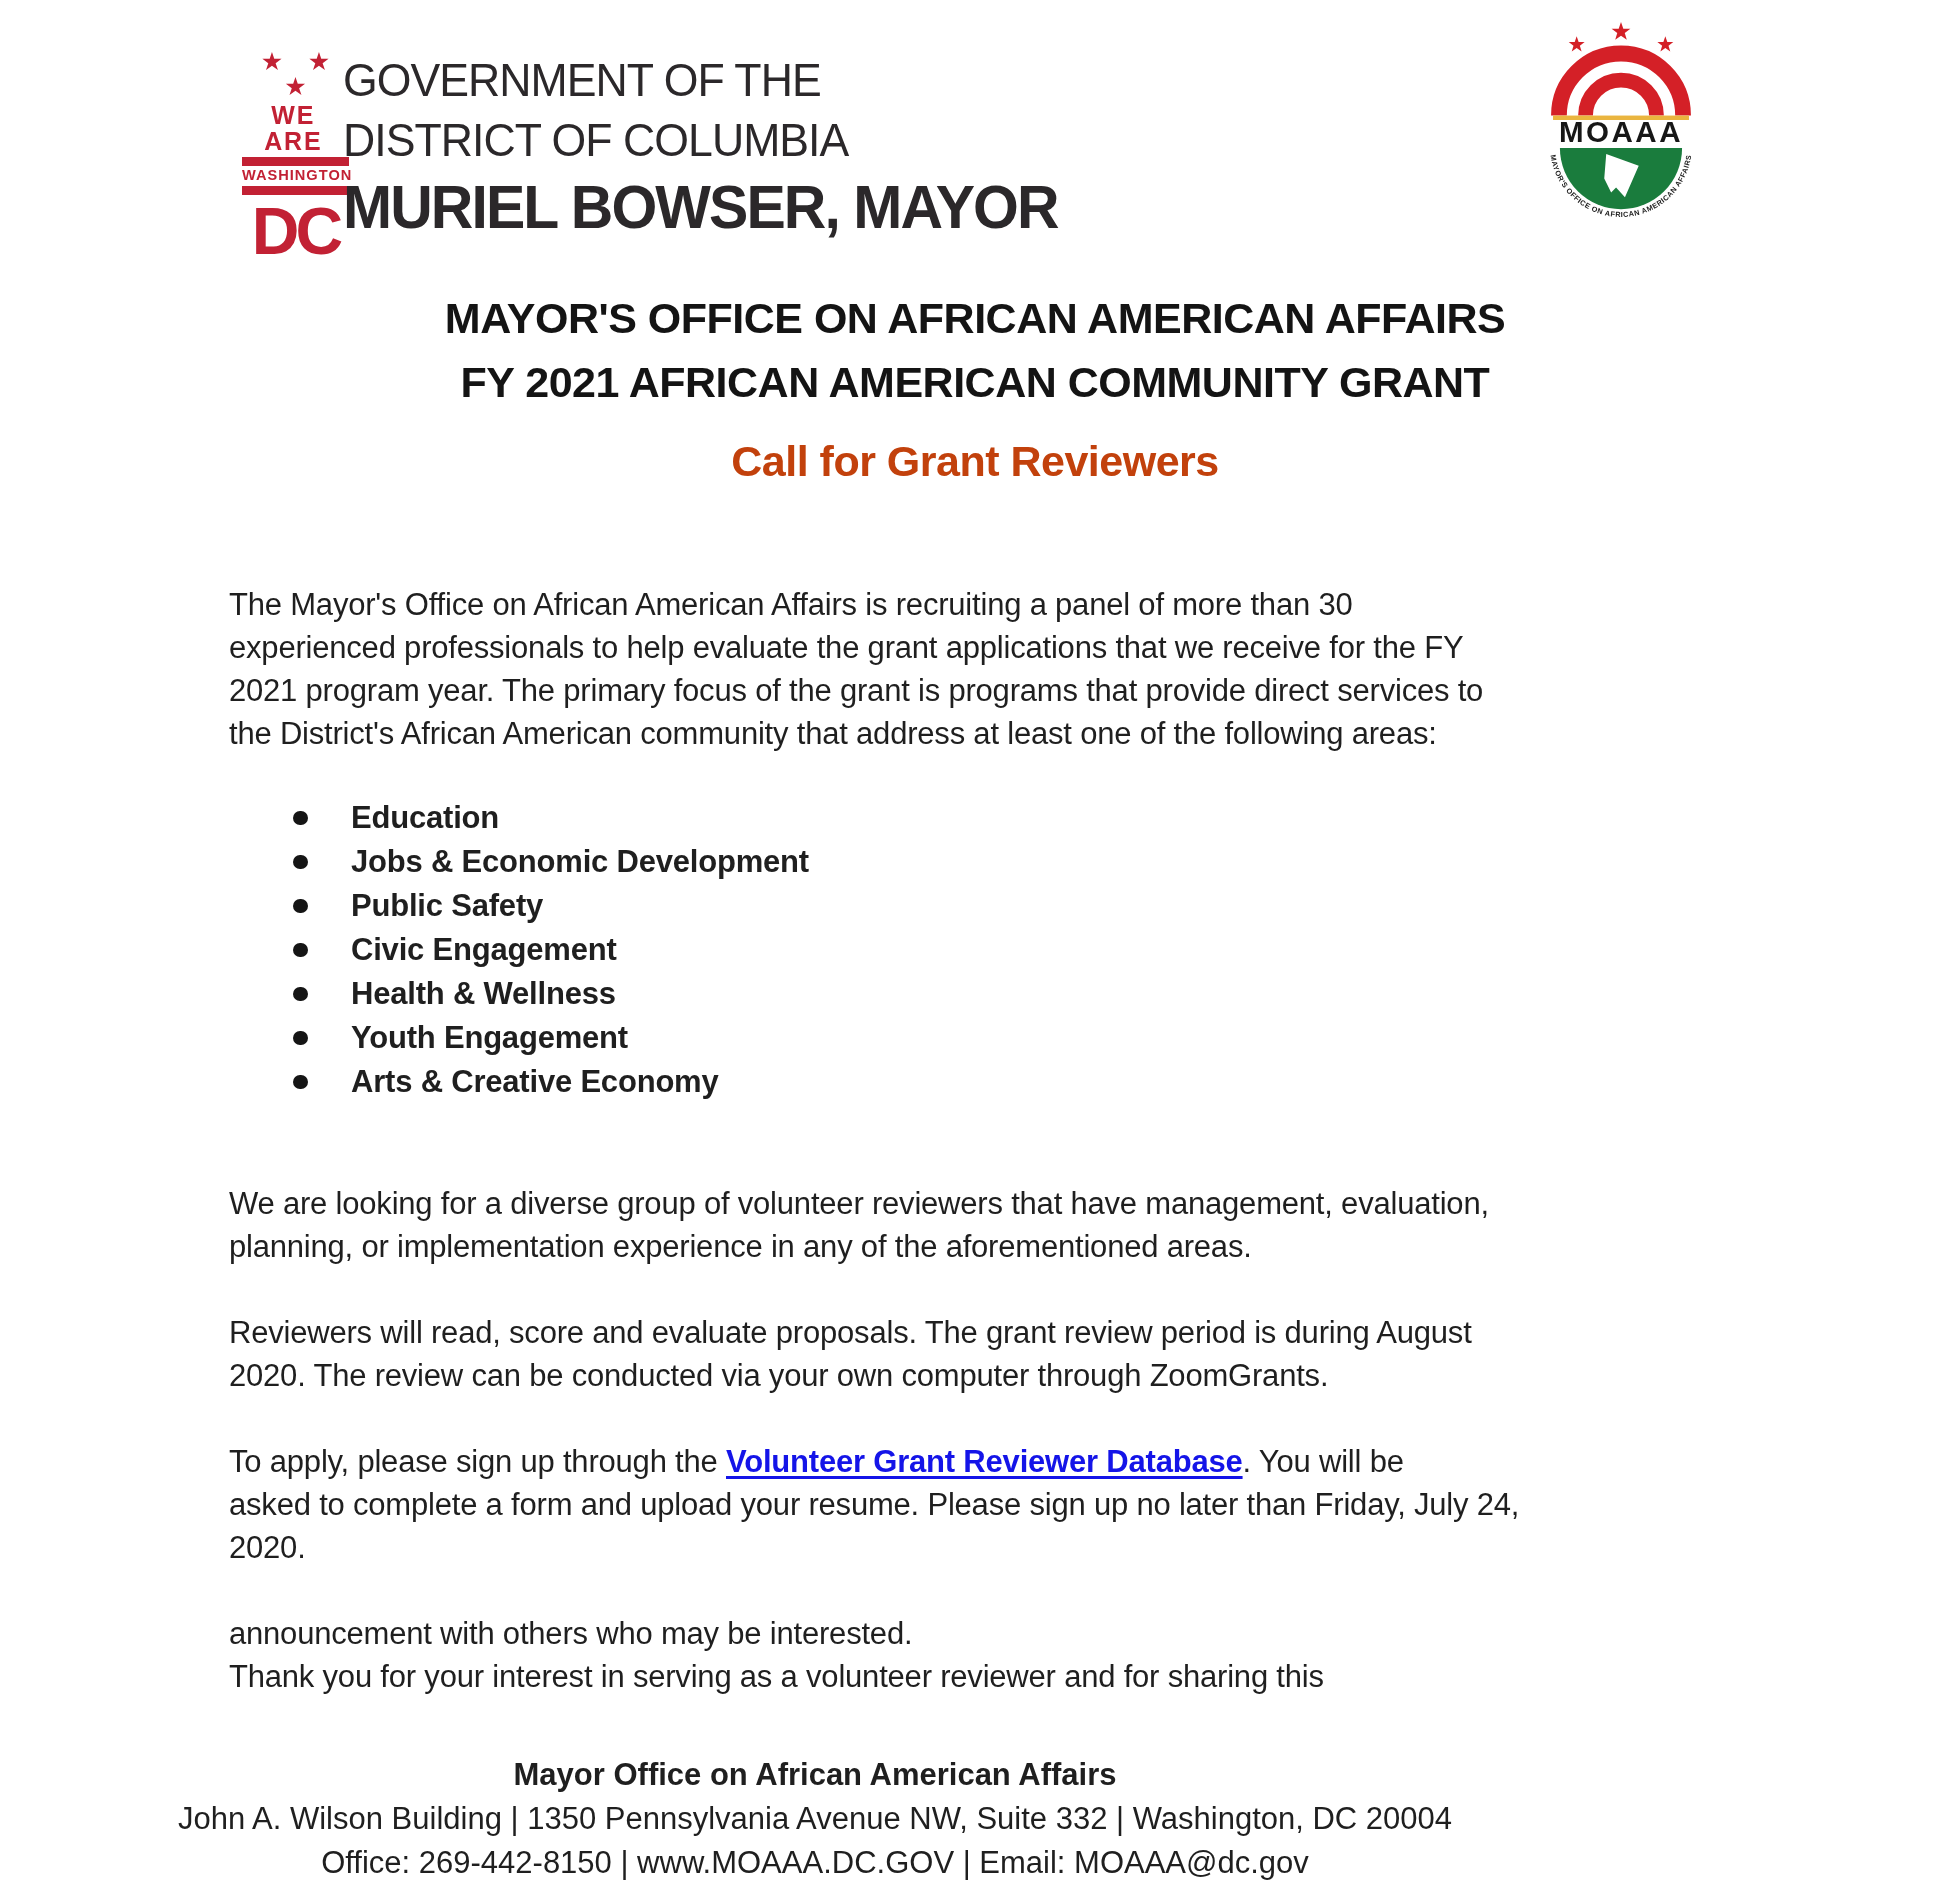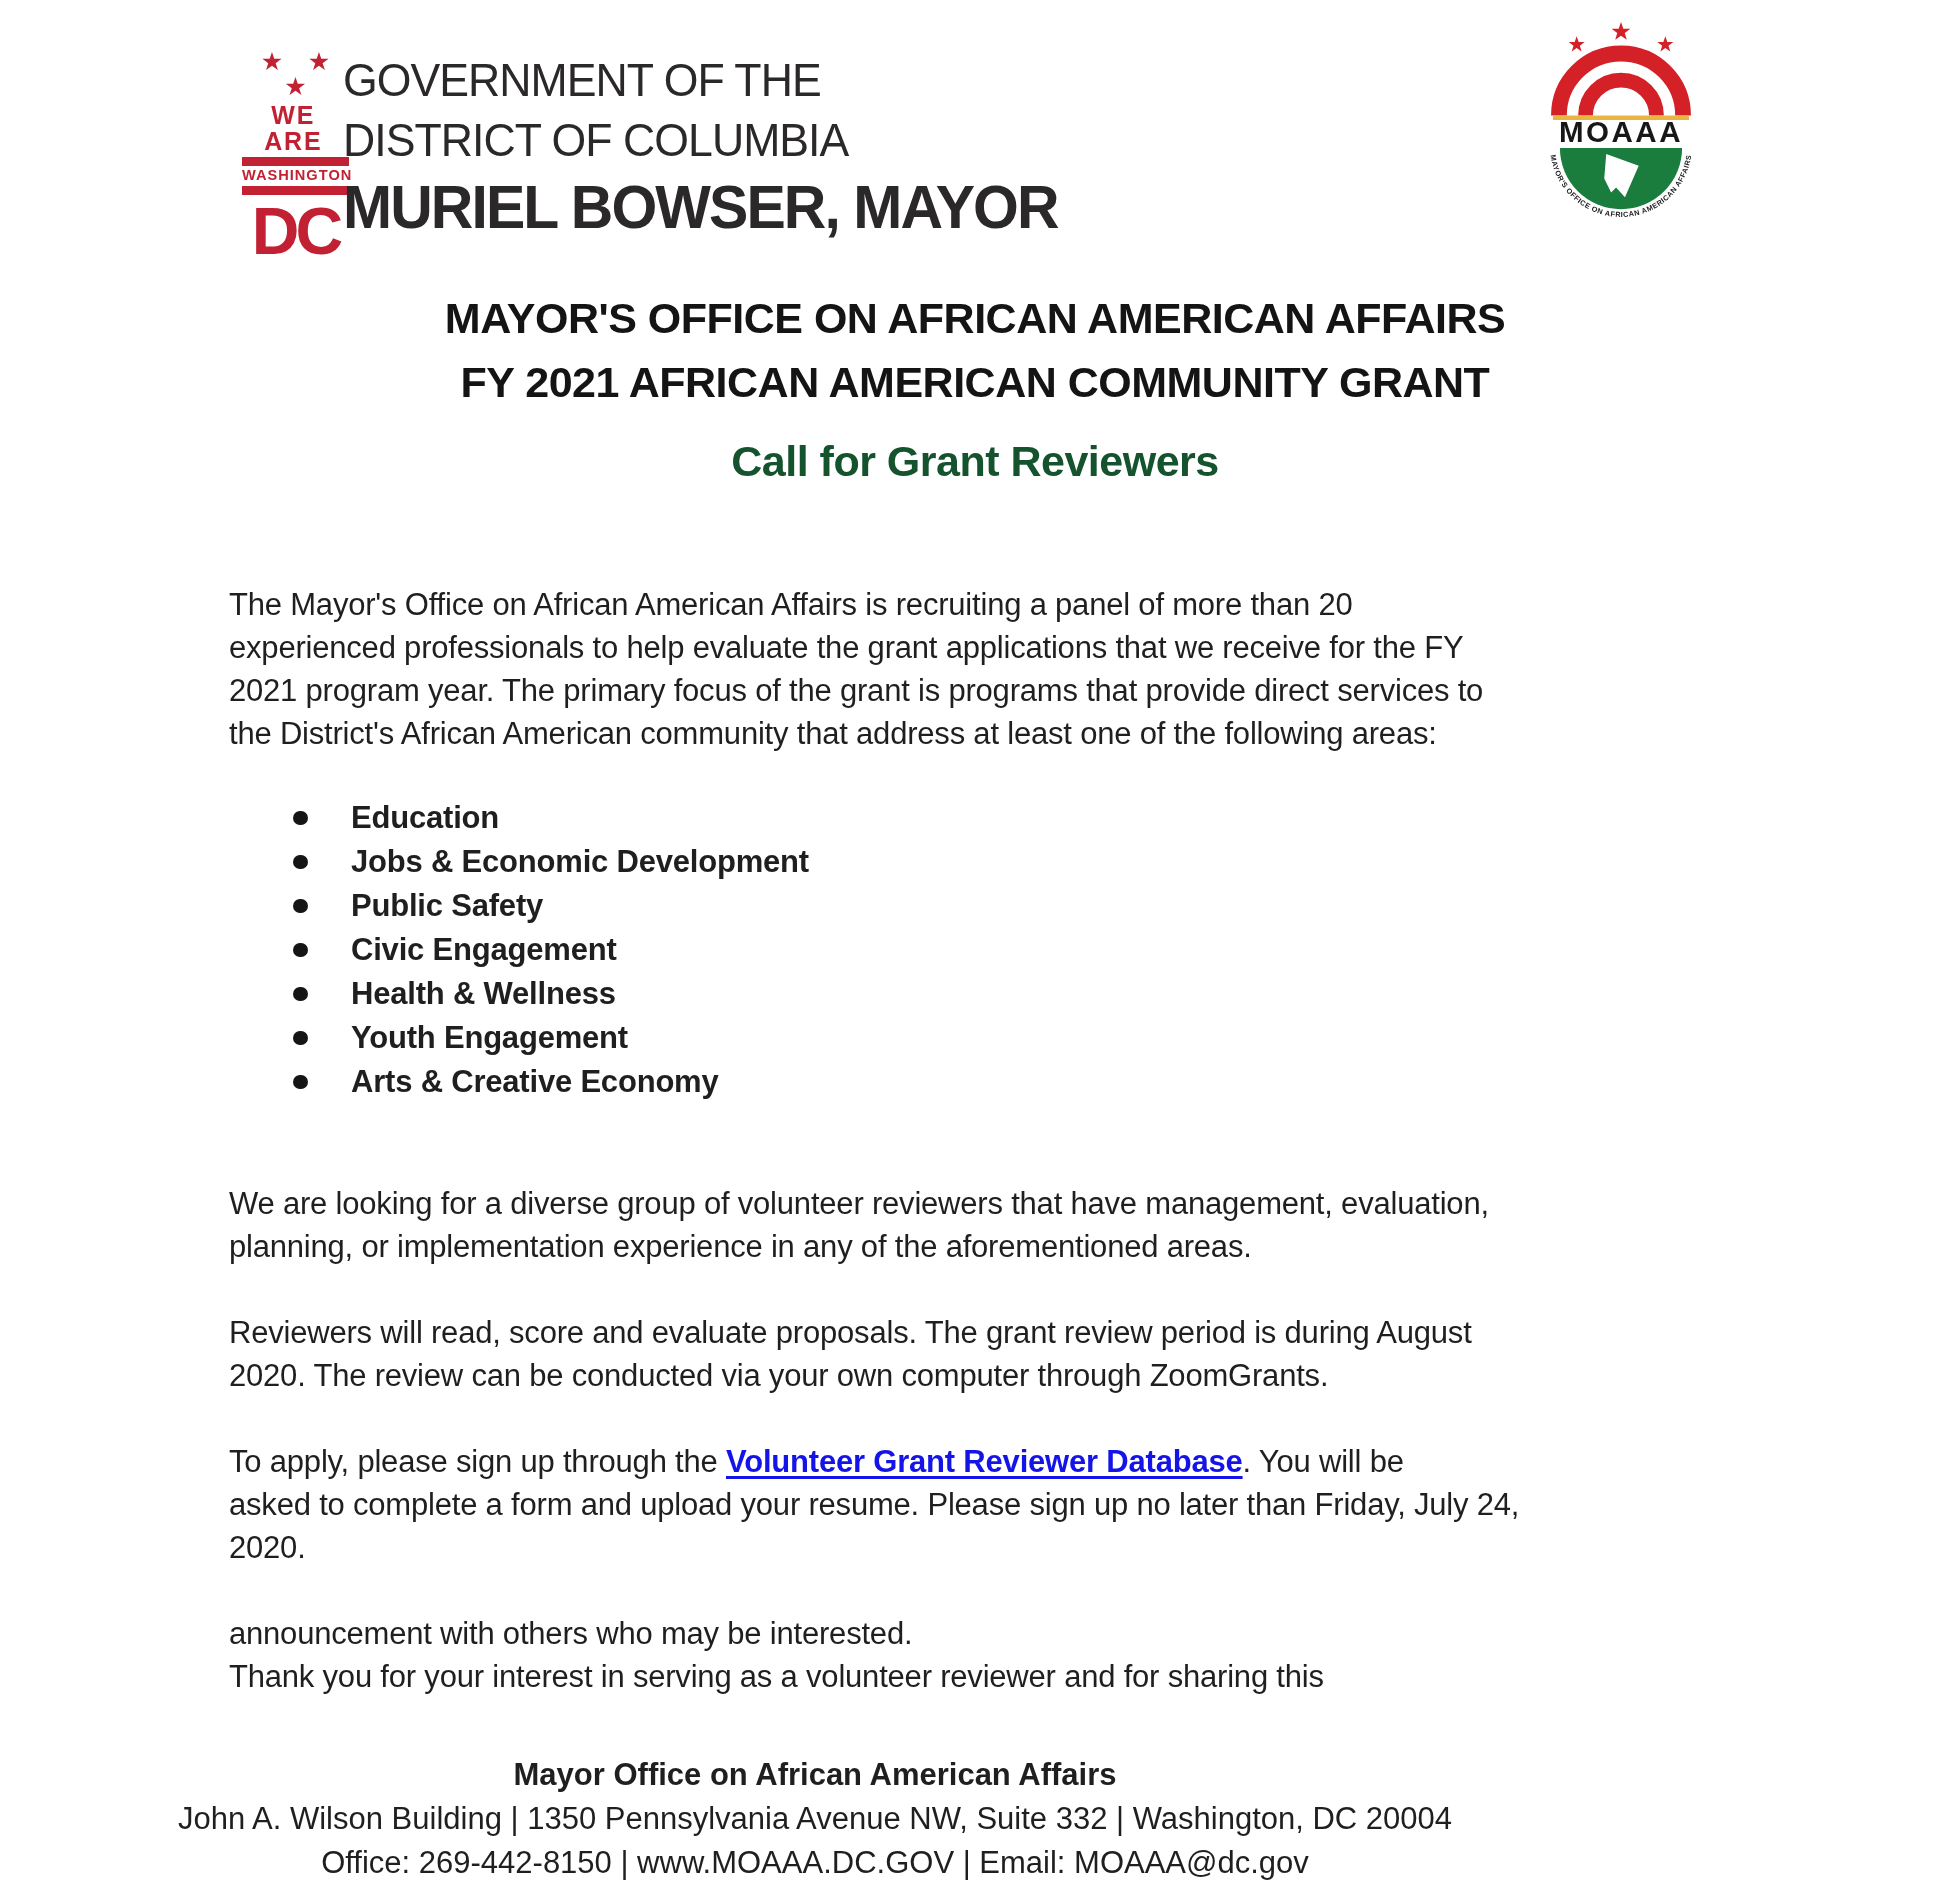--- a/index.html
+++ b/index.html
@@ -27,21 +27,21 @@
   .gov-text{position:absolute; left:343px; top:57px; color:#2b282a; line-height:1;}
   .gov-line{font-size:46px; font-weight:500; letter-spacing:-1px; margin-bottom:13.7px; transform:scaleX(.97); transform-origin:left;}
   .gov-mayor{font-size:62px; font-weight:700; letter-spacing:-2px; margin-top:2.9px; transform:scaleX(.95); transform-origin:left;}
 
   .moaaa-logo{position:absolute; left:1537px; top:19.5px;}
 
   
   .title-block{position:absolute; left:0; top:286px; width:1950px; text-align:center; color:#141414;}
   .title-line{font-size:43px; font-weight:700; line-height:64px; letter-spacing:-0.5px;}
   .subtitle{position:absolute; left:0; top:437px; width:1950px; text-align:center;
-            font-size:43px; font-weight:700; color:#14532d; letter-spacing:-0.5px;}
+            font-size:43px; font-weight:700; color:#c2410c; letter-spacing:-0.5px;}
 
   
   .content{position:absolute; left:229px; top:583px; width:1560px; font-size:31px; line-height:43px; letter-spacing:-0.2px;}
   .content .line{white-space:nowrap;}
   .bullets{margin-top:41px;font-weight:bold;}
   .bullet-item{position:relative; padding-left:122px; line-height:44px; white-space:nowrap;}
   .bullet-item .dot{position:absolute; left:64px; top:14.6px; width:14.6px; height:14.6px; border-radius:50%; background:#151515;}
   .para2{margin-top:78px;}
   .para{margin-top:43px;}
   a.doc-link{color:#1414e8; font-weight:700; text-decoration:underline; text-decoration-thickness:2.9px; text-underline-offset:3.9px;}
@@ -95,21 +95,21 @@
 
   <div class="title-block">
     <div class="title-line">MAYOR'S OFFICE ON AFRICAN AMERICAN AFFAIRS</div>
     <div class="title-line">FY 2021 AFRICAN AMERICAN COMMUNITY GRANT</div>
   </div>
   <div class="subtitle">Call for Grant Reviewers</div>
 
   <div class="content">
 
     <div class="para1">
-      <div class="line">The Mayor's Office on African American Affairs is recruiting a panel of more than 20</div>
+      <div class="line">The Mayor's Office on African American Affairs is recruiting a panel of more than 30</div>
       <div class="line">experienced professionals to help evaluate the grant applications that we receive for the FY</div>
       <div class="line">2021 program year. The primary focus of the grant is programs that provide direct services to</div>
       <div class="line">the District's African American community that address at least one of the following areas:</div>
     </div>
 
     <div class="bullets">
       <div class="bullet-item"><span class="dot"></span><span>Education</span></div>
       <div class="bullet-item"><span class="dot"></span><span>Jobs &amp; Economic Development</span></div>
       <div class="bullet-item"><span class="dot"></span><span>Public Safety</span></div>
       <div class="bullet-item"><span class="dot"></span><span>Civic Engagement</span></div>

